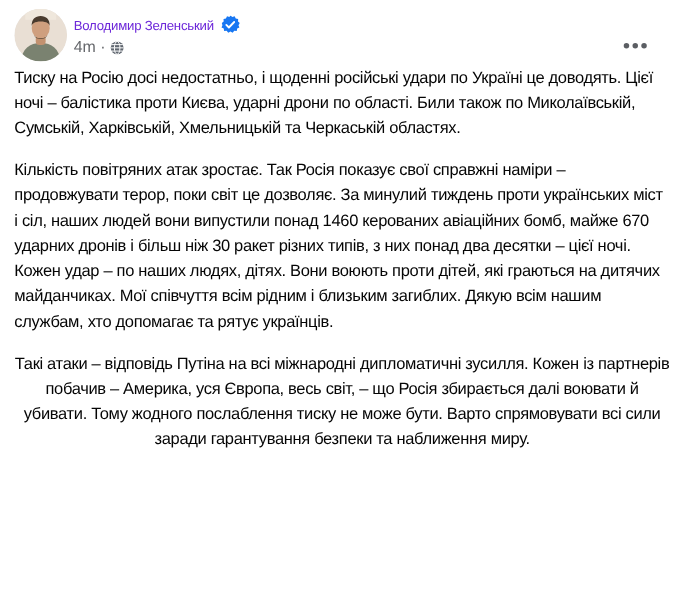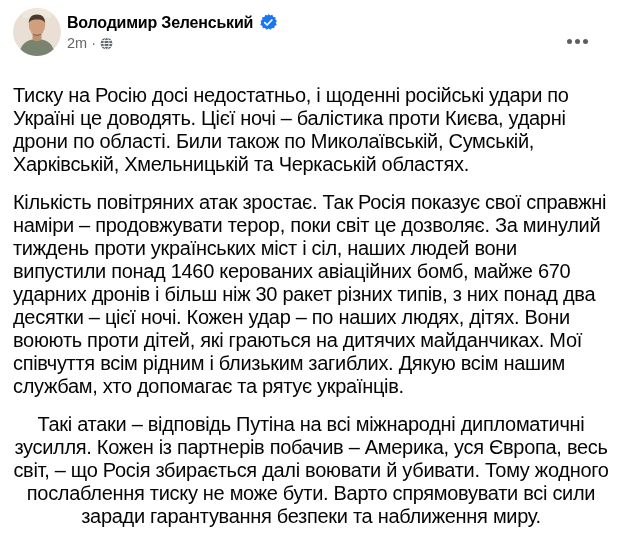--- a/index.html
+++ b/index.html
@@ -40,24 +40,24 @@
     margin-left: 6px;
     padding-top: 6px;
     min-width: 0;
   }
   .name-row {
     display: flex;
     align-items: center;
     line-height: 1;
   }
   .author {
-    font-size: 16px;
-    font-weight: 700;
+    font-size: 12px;
+    font-weight: 400;
     letter-spacing: -0.2px;
-    color: #000000;
+    color: #6d28d9;
     cursor: pointer;
     white-space: nowrap;
   }
   .badge {
     margin-left: 7px;
     width: 17px;
     height: 17px;
     display: inline-block;
   }
   .meta-row {
@@ -92,22 +92,22 @@
     cursor: pointer;
   }
   .mdot {
     width: 5px;
     height: 5px;
     border-radius: 50%;
     background: #5b5e63;
   }
   
   .body-text {
-    margin-top: 28px;
-    font-size: 20px;
+    margin-top: 3px;
+    font-size: 15px;
     letter-spacing: -0.3px;
     line-height: 23px;
     color: #050505;
   }
   .body-text p {
     margin: 0 0 15px 0;
   }
   .body-text p:last-child {
     margin-bottom: 0;
     text-align: center;
@@ -141,21 +141,21 @@
       <div class="name-row">
         <span class="author">Володимир Зеленський</span>
         <span class="badge">
           <svg width="17" height="17" viewBox="0 0 24 24">
             <path fill="#1877f2" d="M12 0l2.4 2.1 3-.9 1.4 2.9 3.1.5-.2 3.2 2.4 2.1-1.8 2.6 1.2 3-2.9 1.4-.5 3.1-3.2-.2-2.1 2.4-2.8-1.6-2.8 1.6-2.1-2.4-3.2.2-.5-3.1-2.9-1.4 1.2-3L.9 9.9l2.4-2.1-.2-3.2 3.1-.5L7.6 1.2l3 .9z"></path>
             <path d="M6.7 12.2l3.3 3.3 6.8-7" fill="none" stroke="#ffffff" stroke-width="2.4" stroke-linecap="round" stroke-linejoin="round"></path>
           </svg>
         </span>
       </div>
       <div class="meta-row">
-        <span>2m</span>
+        <span>4m</span>
         <span class="meta-sep">·</span>
         <span class="globe" title="">
           <svg width="13" height="13" viewBox="0 0 16 16">
             <circle cx="8" cy="8" r="7.2" fill="#606770"></circle>
             <ellipse cx="8" cy="8" rx="3.1" ry="7.2" fill="none" stroke="#ffffff" stroke-width="1.1"></ellipse>
             <line x1="0.8" y1="8" x2="15.2" y2="8" stroke="#ffffff" stroke-width="1.1"></line>
             <line x1="1.7" y1="4.4" x2="14.3" y2="4.4" stroke="#ffffff" stroke-width="1.1"></line>
             <line x1="1.7" y1="11.6" x2="14.3" y2="11.6" stroke="#ffffff" stroke-width="1.1"></line>
           </svg>
         </span>

